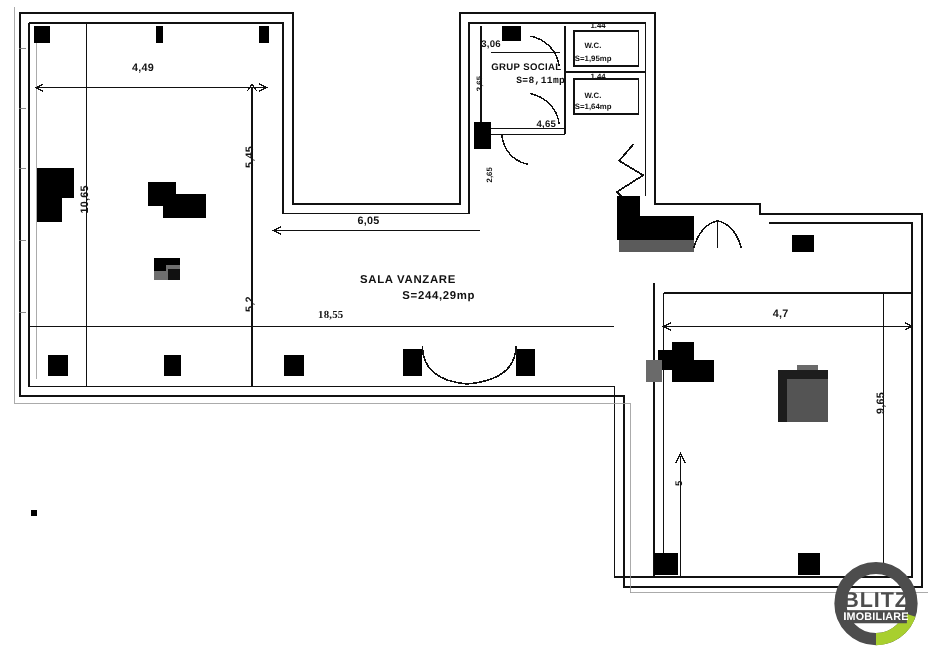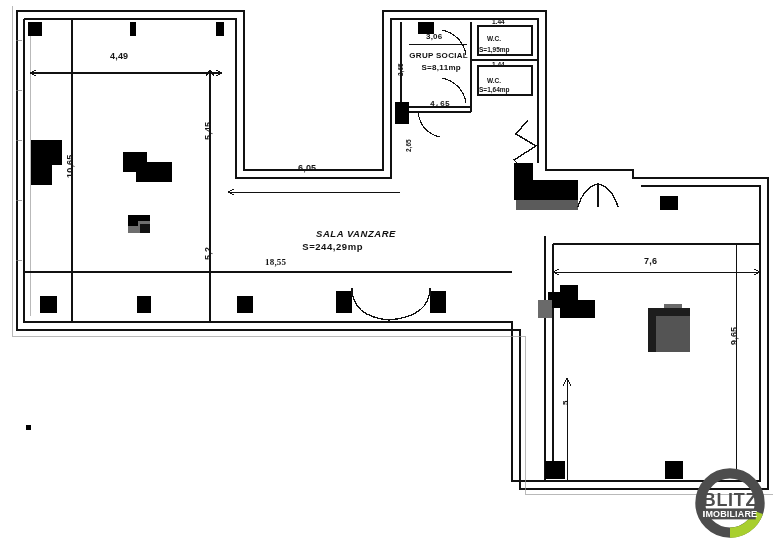--- a/index.html
+++ b/index.html
@@ -205,45 +205,45 @@
     </g>
 
   </svg>
 
   <div class="dim-label" style="left:110px; top:52px;">4,49</div>
 
   <div class="dim-label vert" style="left:66px; top:178px;">10,65</div>
 
   <div class="dim-label vert" style="left:204px; top:140px;">5,45</div>
 
-  <div class="dim-label" style="left:298px; top:164px;">6,05</div>
+  <div class="dim-label" style="left:298px; top:180px;">6,05</div>
 
   <div class="dim-label vert" style="left:204px; top:260px;">5,2</div>
 
   <div class="dim-label" style="left:265px; top:258px;font-family:Liberation Serif, serif;">18,55</div>
 
-  <div class="dim-label" style="left:644px; top:257px;">7,6</div>
+  <div class="dim-label" style="left:644px; top:257px;">4,7</div>
 
   <div class="dim-label vert" style="left:730px; top:345px;">9,65</div>
 
   <div class="dim-label vert" style="left:562px; top:405px; font-size:8px;">5</div>
 
-  <div class="dim-label" style="left:426px; top:33px; font-size:8px;">3,06</div>
+  <div class="dim-label" style="left:401px; top:33px; font-size:8px;">3,06</div>
 
   <div class="tiny-label vert" style="left:398px; top:76px;">2,65</div>
 
   <div class="tiny-label vert" style="left:406px; top:152px;">2,65</div>
 
-  <div class="dim-label" style="left:430px; top:100px; font-size:8px;font-family:Liberation Mono, monospace;">4,65</div>
-
-  <div class="room-label" style="left:296px; top:227px; width:100px;font-style:italic;">SALA VANZARE</div>
-  <div class="room-label" style="left:263px; top:240px; width:100px;">S=244,29mp</div>
+  <div class="dim-label" style="left:447px; top:100px; font-size:8px;">4,65</div>
+
+  <div class="room-label" style="left:280px; top:227px; width:100px;">SALA VANZARE</div>
+  <div class="room-label" style="left:296px; top:240px; width:100px;">S=244,29mp</div>
 
   <div class="room-label" style="left:404px; top:50px; width:64px; font-size:8px; letter-spacing:.3px;">GRUP SOCIAL</div>
-  <div class="room-label" style="left:397px; top:62px; width:64px; font-size:8px; letter-spacing:.3px;">S=8,11mp</div>
+  <div class="room-label" style="left:407px; top:62px; width:64px; font-size:8px; letter-spacing:.3px;font-family:Liberation Mono, monospace;">S=8,11mp</div>
 
   <div class="tiny-label" style="left:492px; top:19px;">1.44</div>
   <div class="tiny-label" style="left:487px; top:36px;">W.C.</div>
   <div class="tiny-label" style="left:479px; top:47px;">S=1,95mp</div>
 
   <div class="tiny-label" style="left:492px; top:62px;">1.44</div>
   <div class="tiny-label" style="left:487px; top:78px;">W.C.</div>
   <div class="tiny-label" style="left:479px; top:87px;">S=1,64mp</div>
 
   <svg id="brand-logo" viewBox="0 0 100 100">

